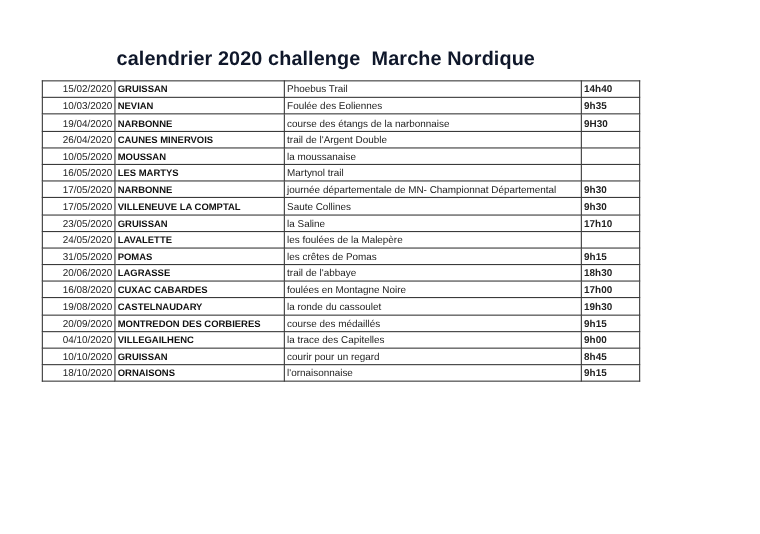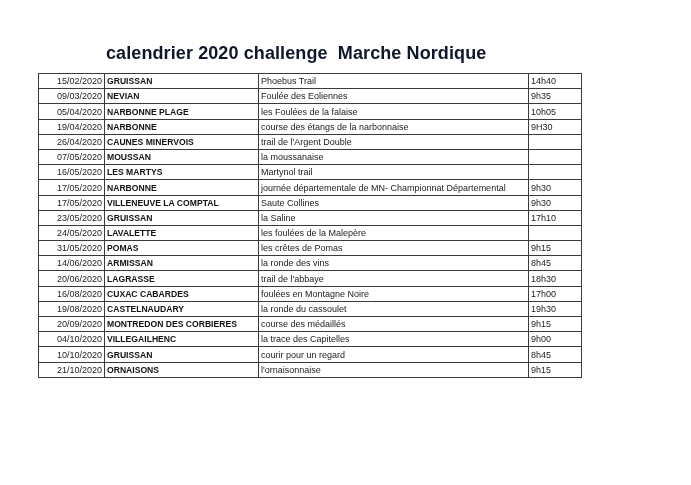--- a/index.html
+++ b/index.html
@@ -58,61 +58,56 @@
       color: #111;
       font-size: 8.6px;
     }
     table.calendar td.col-event {
       width: 265px;
       color: #222;
     }
     table.calendar td.col-time {
       width: 48px;
       color: #222;
+      font-weight: bold;
     }
   </style>
 </head>
 <body>
 
 <div class="page-title">calendrier 2020 challenge  Marche Nordique</div>
 
 <table class="calendar">
   <tbody>
     <tr>
       <td class="col-date">15/02/2020</td>
       <td class="col-town">GRUISSAN</td>
       <td class="col-event">Phoebus Trail</td>
       <td class="col-time">14h40</td>
     </tr>
     <tr>
-      <td class="col-date">09/03/2020</td>
+      <td class="col-date">10/03/2020</td>
       <td class="col-town">NEVIAN</td>
       <td class="col-event">Foulée des Eoliennes</td>
       <td class="col-time">9h35</td>
-    </tr>
-    <tr>
-      <td class="col-date">05/04/2020</td>
-      <td class="col-town">NARBONNE PLAGE</td>
-      <td class="col-event">les Foulées de la falaise</td>
-      <td class="col-time">10h05</td>
     </tr>
     <tr>
       <td class="col-date">19/04/2020</td>
       <td class="col-town">NARBONNE</td>
       <td class="col-event">course des étangs de la narbonnaise</td>
       <td class="col-time">9H30</td>
     </tr>
     <tr>
       <td class="col-date">26/04/2020</td>
       <td class="col-town">CAUNES MINERVOIS</td>
       <td class="col-event">trail de l'Argent Double</td>
       <td class="col-time"></td>
     </tr>
     <tr>
-      <td class="col-date">07/05/2020</td>
+      <td class="col-date">10/05/2020</td>
       <td class="col-town">MOUSSAN</td>
       <td class="col-event">la moussanaise</td>
       <td class="col-time"></td>
     </tr>
     <tr>
       <td class="col-date">16/05/2020</td>
       <td class="col-town">LES MARTYS</td>
       <td class="col-event">Martynol trail</td>
       <td class="col-time"></td>
     </tr>
@@ -140,26 +135,20 @@
       <td class="col-event">les foulées de la Malepère</td>
       <td class="col-time"></td>
     </tr>
     <tr>
       <td class="col-date">31/05/2020</td>
       <td class="col-town">POMAS</td>
       <td class="col-event">les crêtes de Pomas</td>
       <td class="col-time">9h15</td>
     </tr>
     <tr>
-      <td class="col-date">14/06/2020</td>
-      <td class="col-town">ARMISSAN</td>
-      <td class="col-event">la ronde des vins</td>
-      <td class="col-time">8h45</td>
-    </tr>
-    <tr>
       <td class="col-date">20/06/2020</td>
       <td class="col-town">LAGRASSE</td>
       <td class="col-event">trail de l'abbaye</td>
       <td class="col-time">18h30</td>
     </tr>
     <tr>
       <td class="col-date">16/08/2020</td>
       <td class="col-town">CUXAC CABARDES</td>
       <td class="col-event">foulées en Montagne Noire</td>
       <td class="col-time">17h00</td>
@@ -182,19 +171,19 @@
       <td class="col-event">la trace des Capitelles</td>
       <td class="col-time">9h00</td>
     </tr>
     <tr>
       <td class="col-date">10/10/2020</td>
       <td class="col-town">GRUISSAN</td>
       <td class="col-event">courir pour un regard</td>
       <td class="col-time">8h45</td>
     </tr>
     <tr>
-      <td class="col-date">21/10/2020</td>
+      <td class="col-date">18/10/2020</td>
       <td class="col-town">ORNAISONS</td>
       <td class="col-event">l'ornaisonnaise</td>
       <td class="col-time">9h15</td>
     </tr>
   </tbody>
 </table>
 
 </body></html>

